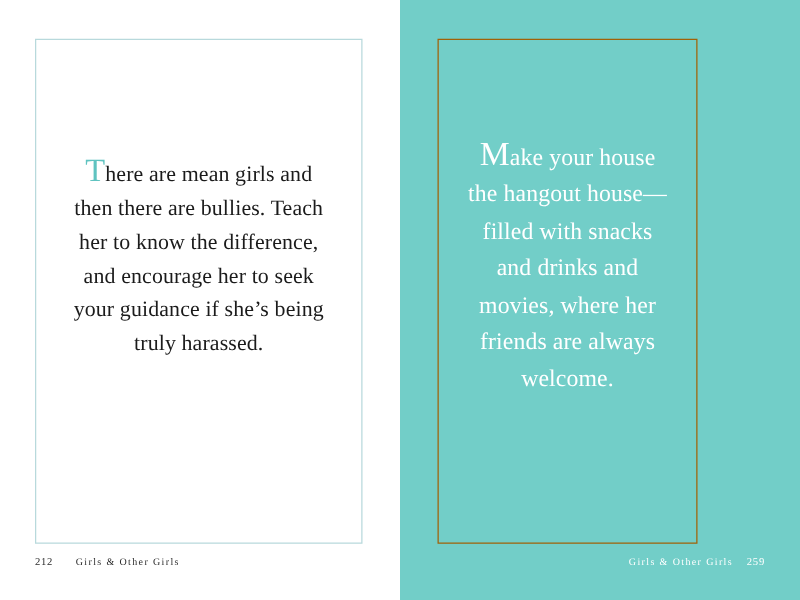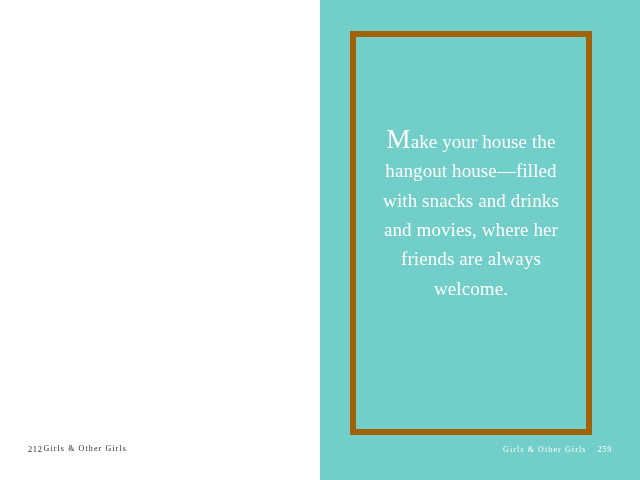--- a/index.html
+++ b/index.html
@@ -43,23 +43,23 @@
     left: 28px;
     top: 31px;
     width: 262px;
     height: 404px;
     border: 1px solid #b8d9dc;
     background: #ffffff;
   }
   .frame-right {
     left: 30px;
     top: 31px;
-    width: 242px;
+    width: 208px;
     height: 404px;
-    border: 6px solid #a16207;
+    border: 1px solid #a16207;
     background: transparent;
   }
   .quote {
     text-align: center;
     margin: 0;
     padding: 0 22px;
   }
   .quote-left {
     font-size: 17.5px;
     line-height: 1.55;
@@ -89,22 +89,22 @@
     bottom: 26px;
     font-family: "Liberation Serif", serif;
     font-size: 8.5px;
     letter-spacing: 0.9px;
     white-space: nowrap;
   }
   .footer-left {
     left: 28px;
     color: #2b2b2b;
     display: flex;
-    align-items: flex-start;
-    gap: 1px;
+    align-items: center;
+    gap: 18px;
   }
   .footer-right {
     right: 28px;
     color: #ffffff;
     display: flex;
     align-items: baseline;
     gap: 11px;
   }
   .folio {
     font-size: 8.5px;
@@ -114,20 +114,23 @@
     font-size: 8px;
     letter-spacing: 1.1px;
   }
 </style>
 </head>
 <body>
 
 <div class="spread">
 
   <div class="page page-left">
+    <div class="frame frame-left">
+      <p class="quote quote-left"><span class="dropcap">T</span><span>here are mean girls and then there are bullies. Teach her to know the difference, and encourage her to seek your guidance if she’s being truly harassed.</span></p>
+    </div>
     <div class="footer footer-left">
       <span class="folio">212</span>
       <span class="running-head">Girls &amp; Other Girls</span>
     </div>
   </div>
 
   <div class="page page-right">
     <div class="frame frame-right">
       <p class="quote quote-right"><span class="dropcap-white">M</span><span>ake your house the hangout house—filled with snacks and drinks and movies, where her friends are always welcome.</span></p>
     </div>

